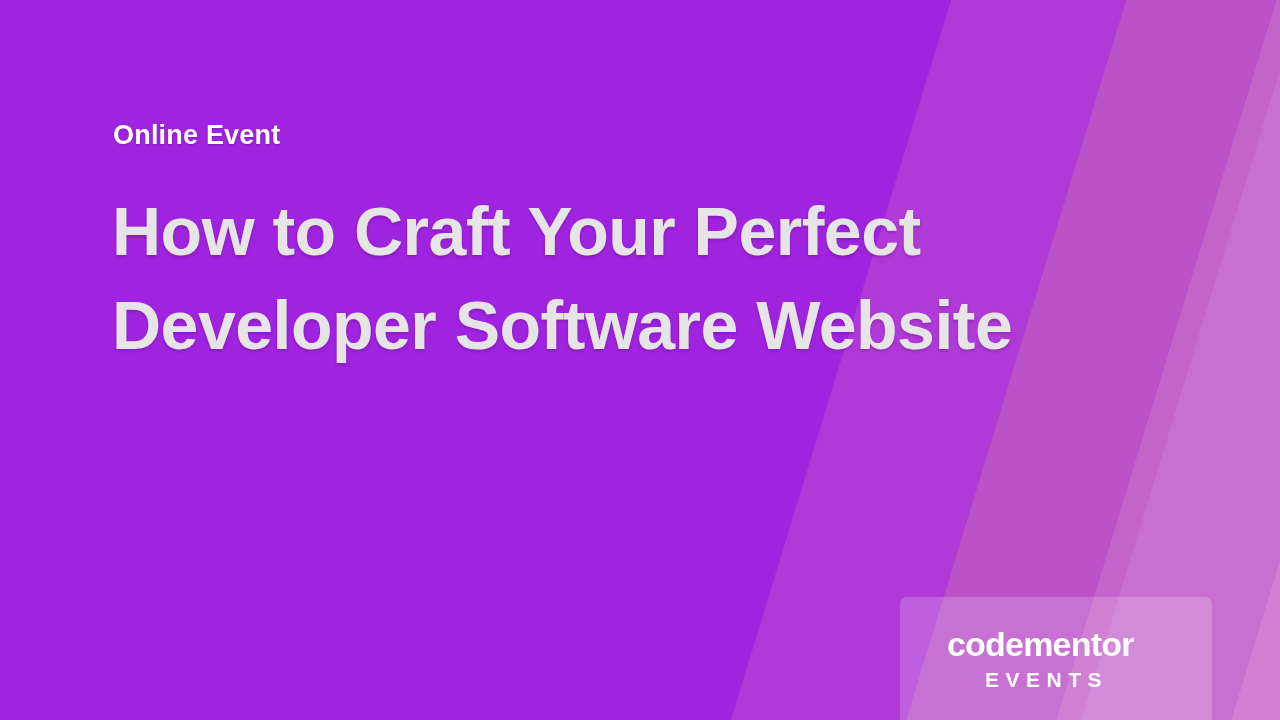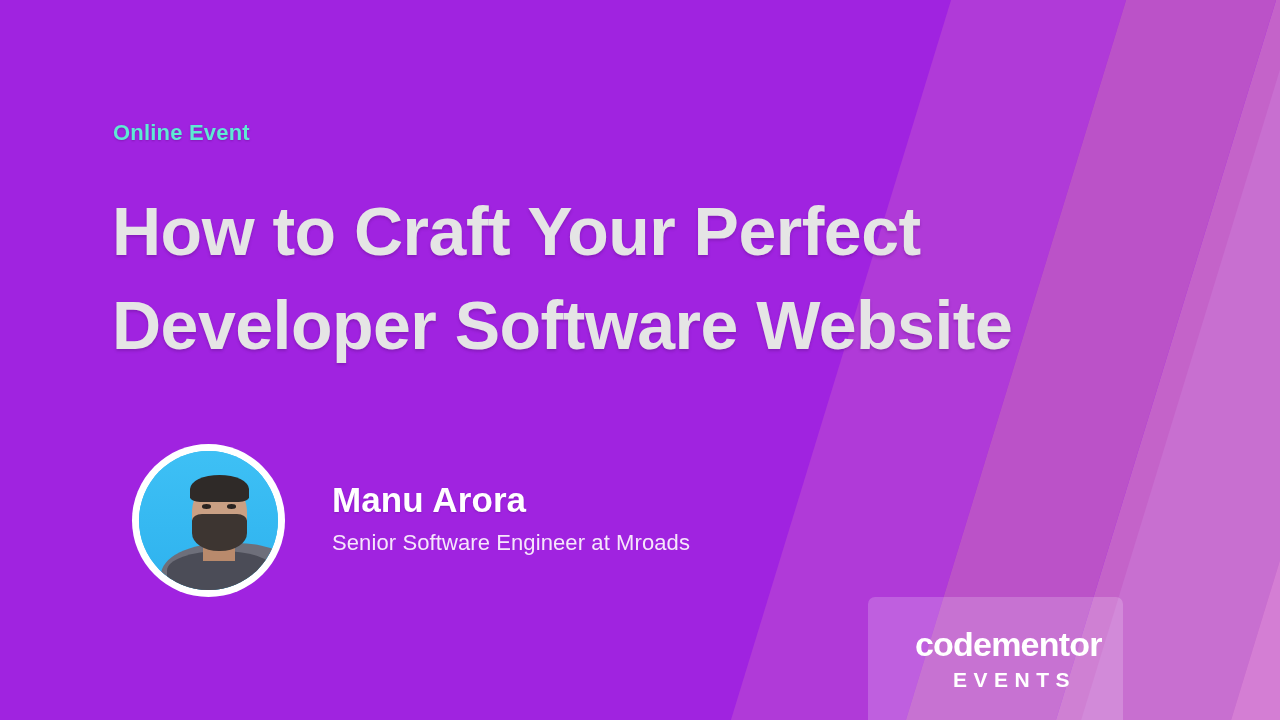--- a/index.html
+++ b/index.html
@@ -42,23 +42,23 @@
     pointer-events: none;
   }
   .stripe-b1 { left: 1020px; width: 150px; background: #c86fd0; }
   .stripe-b2 { left: 1170px; width: 180px; background: #d47ed4; }
 
   
   .eyebrow {
     position: absolute;
     left: 113px;
     top: 120px;
-    font-size: 22px;
-    font-weight: bold;
-    color: #5eead4;
+    font-size: 27px;
+    font-weight: bold;
+    color: #ffffff;
     letter-spacing: 0.2px;
     text-shadow: 0 1px 2px rgba(80,10,110,0.35);
   }
 
   .headline {
     position: absolute;
     left: 112px;
     top: 184px;
     width: 980px;
     font-size: 68px;
@@ -170,23 +170,23 @@
     font-size: 22px;
     font-weight: normal;
     color: #f6e6fb;
     line-height: 28px;
     letter-spacing: 0.1px;
   }
 
   
   .brand-plate {
     position: absolute;
-    left: 868px;
+    left: 900px;
     top: 597px;
-    width: 255px;
+    width: 312px;
     height: 123px;
     background: rgba(255,255,255,0.19);
     border-radius: 7px 7px 0 0;
   }
   .brand-word {
     position: absolute;
     left: 47px;
     top: 28px;
     font-size: 34px;
     font-weight: bold;
@@ -215,41 +215,19 @@
   <div class="stripe-b stripe-b1"></div>
   <div class="stripe-b stripe-b2"></div>
 
   <div class="eyebrow">Online Event</div>
 
   <div class="headline">
     <span class="hl-line">How to Craft Your Perfect</span>
     <span class="hl-line">Developer Software Website</span>
   </div>
 
-  <div class="speaker">
-
-    <div class="avatar">
-      <div class="avatar-photo">
-        <div class="ph-sky"></div>
-        <div class="ph-body"></div>
-        <div class="ph-hoodcollar"></div>
-        <div class="ph-neck"></div>
-        <div class="ph-face"></div>
-        <div class="ph-beard"></div>
-        <div class="ph-hair"></div>
-        <div class="ph-eye l"></div>
-        <div class="ph-eye r"></div>
-      </div>
-    </div>
-
-    <div class="speaker-text">
-      <div class="speaker-name">Manu Arora</div>
-      <div class="speaker-role">Senior Software Engineer at Mroads</div>
-    </div>
-
-  </div>
 
   <div class="brand-plate">
     <div class="brand-word">codementor</div>
     <div class="brand-sub">EVENTS</div>
   </div>
 
 </div>
 
 </body></html>

